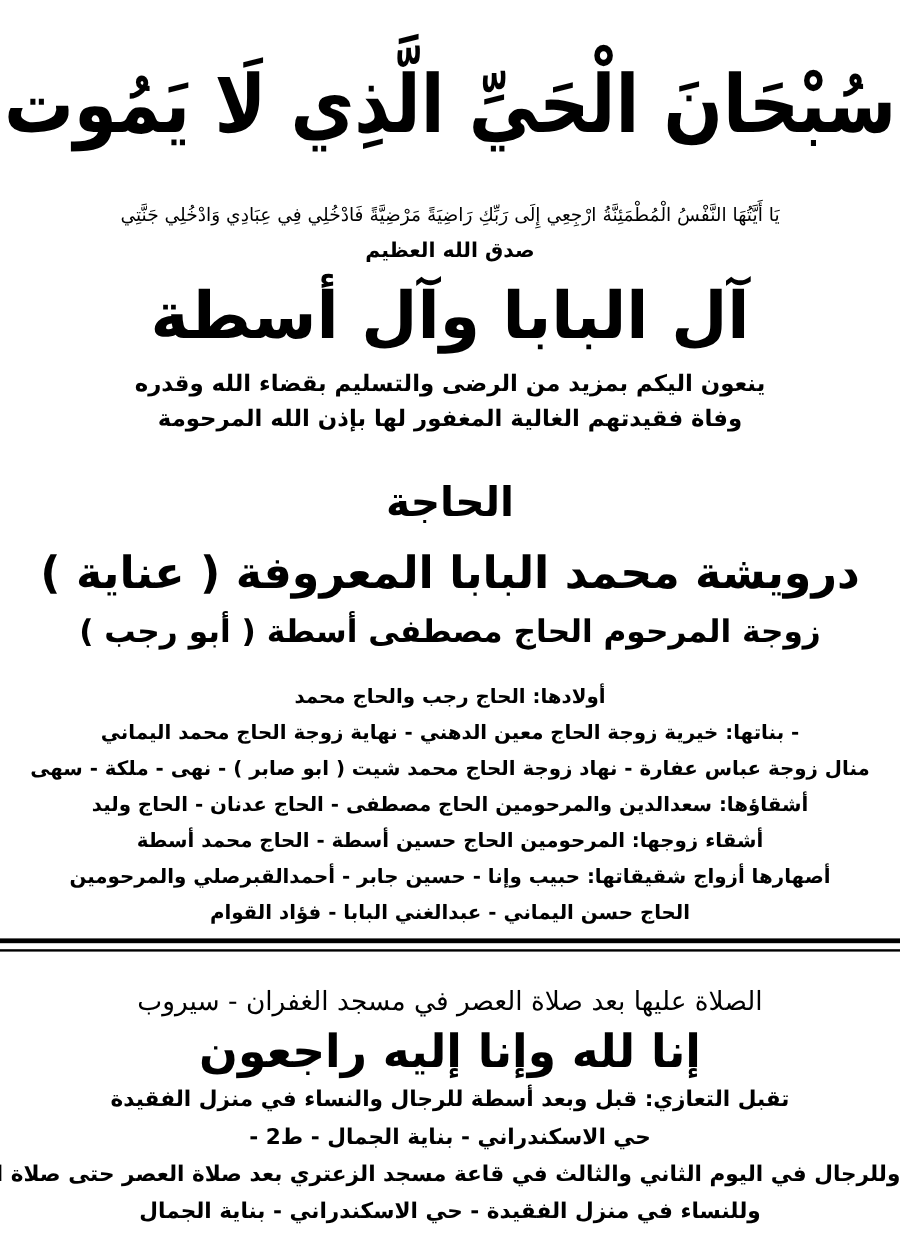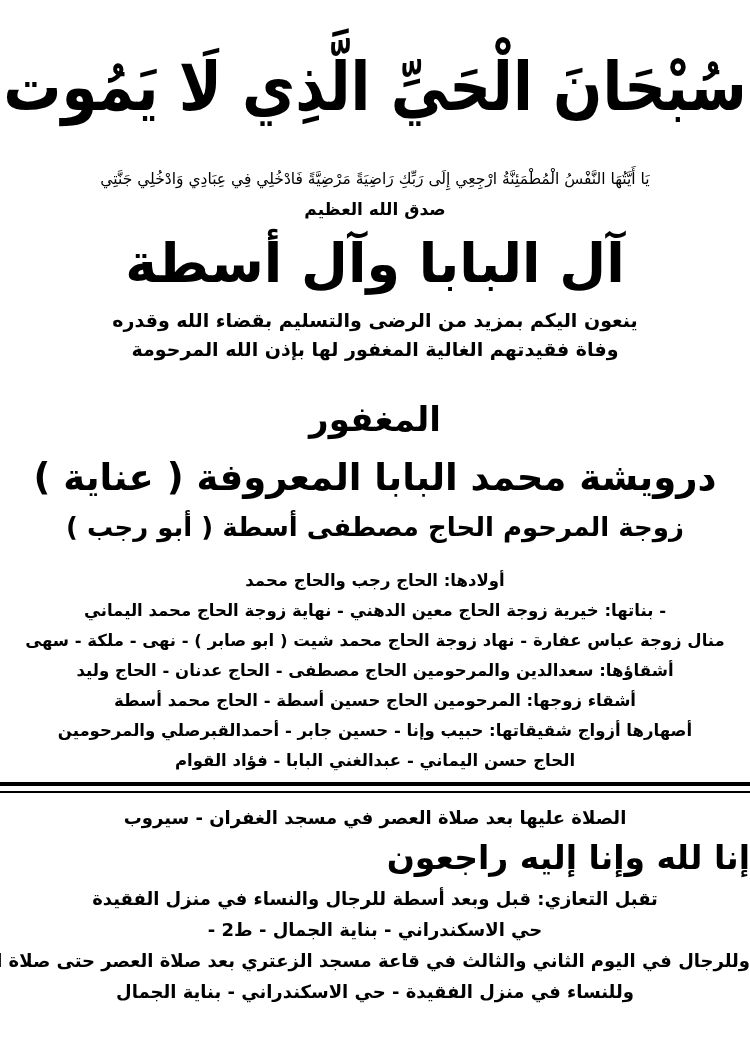--- a/index.html
+++ b/index.html
@@ -94,34 +94,33 @@
   }
   .divider {
     margin-top: 6px;
     width: 100%;
     height: 5px;
     border-top: 4px solid #000000;
     border-bottom: 2px solid #000000;
     box-sizing: content-box;
   }
   .prayer-line {
-    margin-top: 10px;
-    font-size: 18px;
-    font-weight: bold;
+    margin-top: 28px;
+    font-size: 22px;
+    font-weight: normal;
     line-height: 30px;
     white-space: nowrap;
     overflow: hidden;
   }
   .istirjaa {
-    font-size: 33px;
+    font-size: 38px;
     font-weight: 900;
     line-height: 50px;
     white-space: nowrap;
     overflow: hidden;
-    text-align: right;
   }
   .condolence {
     font-size: 18px;
     font-weight: bold;
     line-height: 31px;
     white-space: nowrap;
     overflow: hidden;
   }
 </style>
 </head>
@@ -134,21 +133,21 @@
   <div class="verse">يَا أَيَّتُهَا النَّفْسُ الْمُطْمَئِنَّةُ ارْجِعِي إِلَى رَبِّكِ رَاضِيَةً مَرْضِيَّةً فَادْخُلِي فِي عِبَادِي وَادْخُلِي جَنَّتِي</div>
 
   <div class="attribution">صدق الله العظيم</div>
 
   <div class="families-title">آل البابا وآل أسطة</div>
 
   <div class="intro">ينعون اليكم بمزيد من الرضى والتسليم بقضاء الله وقدره</div>
 
   <div class="intro">وفاة فقيدتهم الغالية المغفور لها بإذن الله المرحومة</div>
 
-  <div class="honorific">المغفور</div>
+  <div class="honorific">الحاجة</div>
 
   <div class="deceased-name">درويشة محمد البابا المعروفة ( عناية )</div>
 
   <div class="deceased-spouse">زوجة المرحوم الحاج مصطفى أسطة ( أبو رجب )</div>
 
   <div class="family-block">
     <div class="family-line">أولادها: الحاج رجب والحاج محمد</div>
     <div class="family-line">- بناتها: خيرية زوجة الحاج معين الدهني - نهاية زوجة الحاج محمد اليماني</div>
     <div class="family-line">منال زوجة عباس عفارة - نهاد زوجة الحاج محمد شيت ( ابو صابر ) - نهى - ملكة - سهى</div>
     <div class="family-line">أشقاؤها: سعدالدين والمرحومين الحاج مصطفى - الحاج عدنان - الحاج وليد</div>

